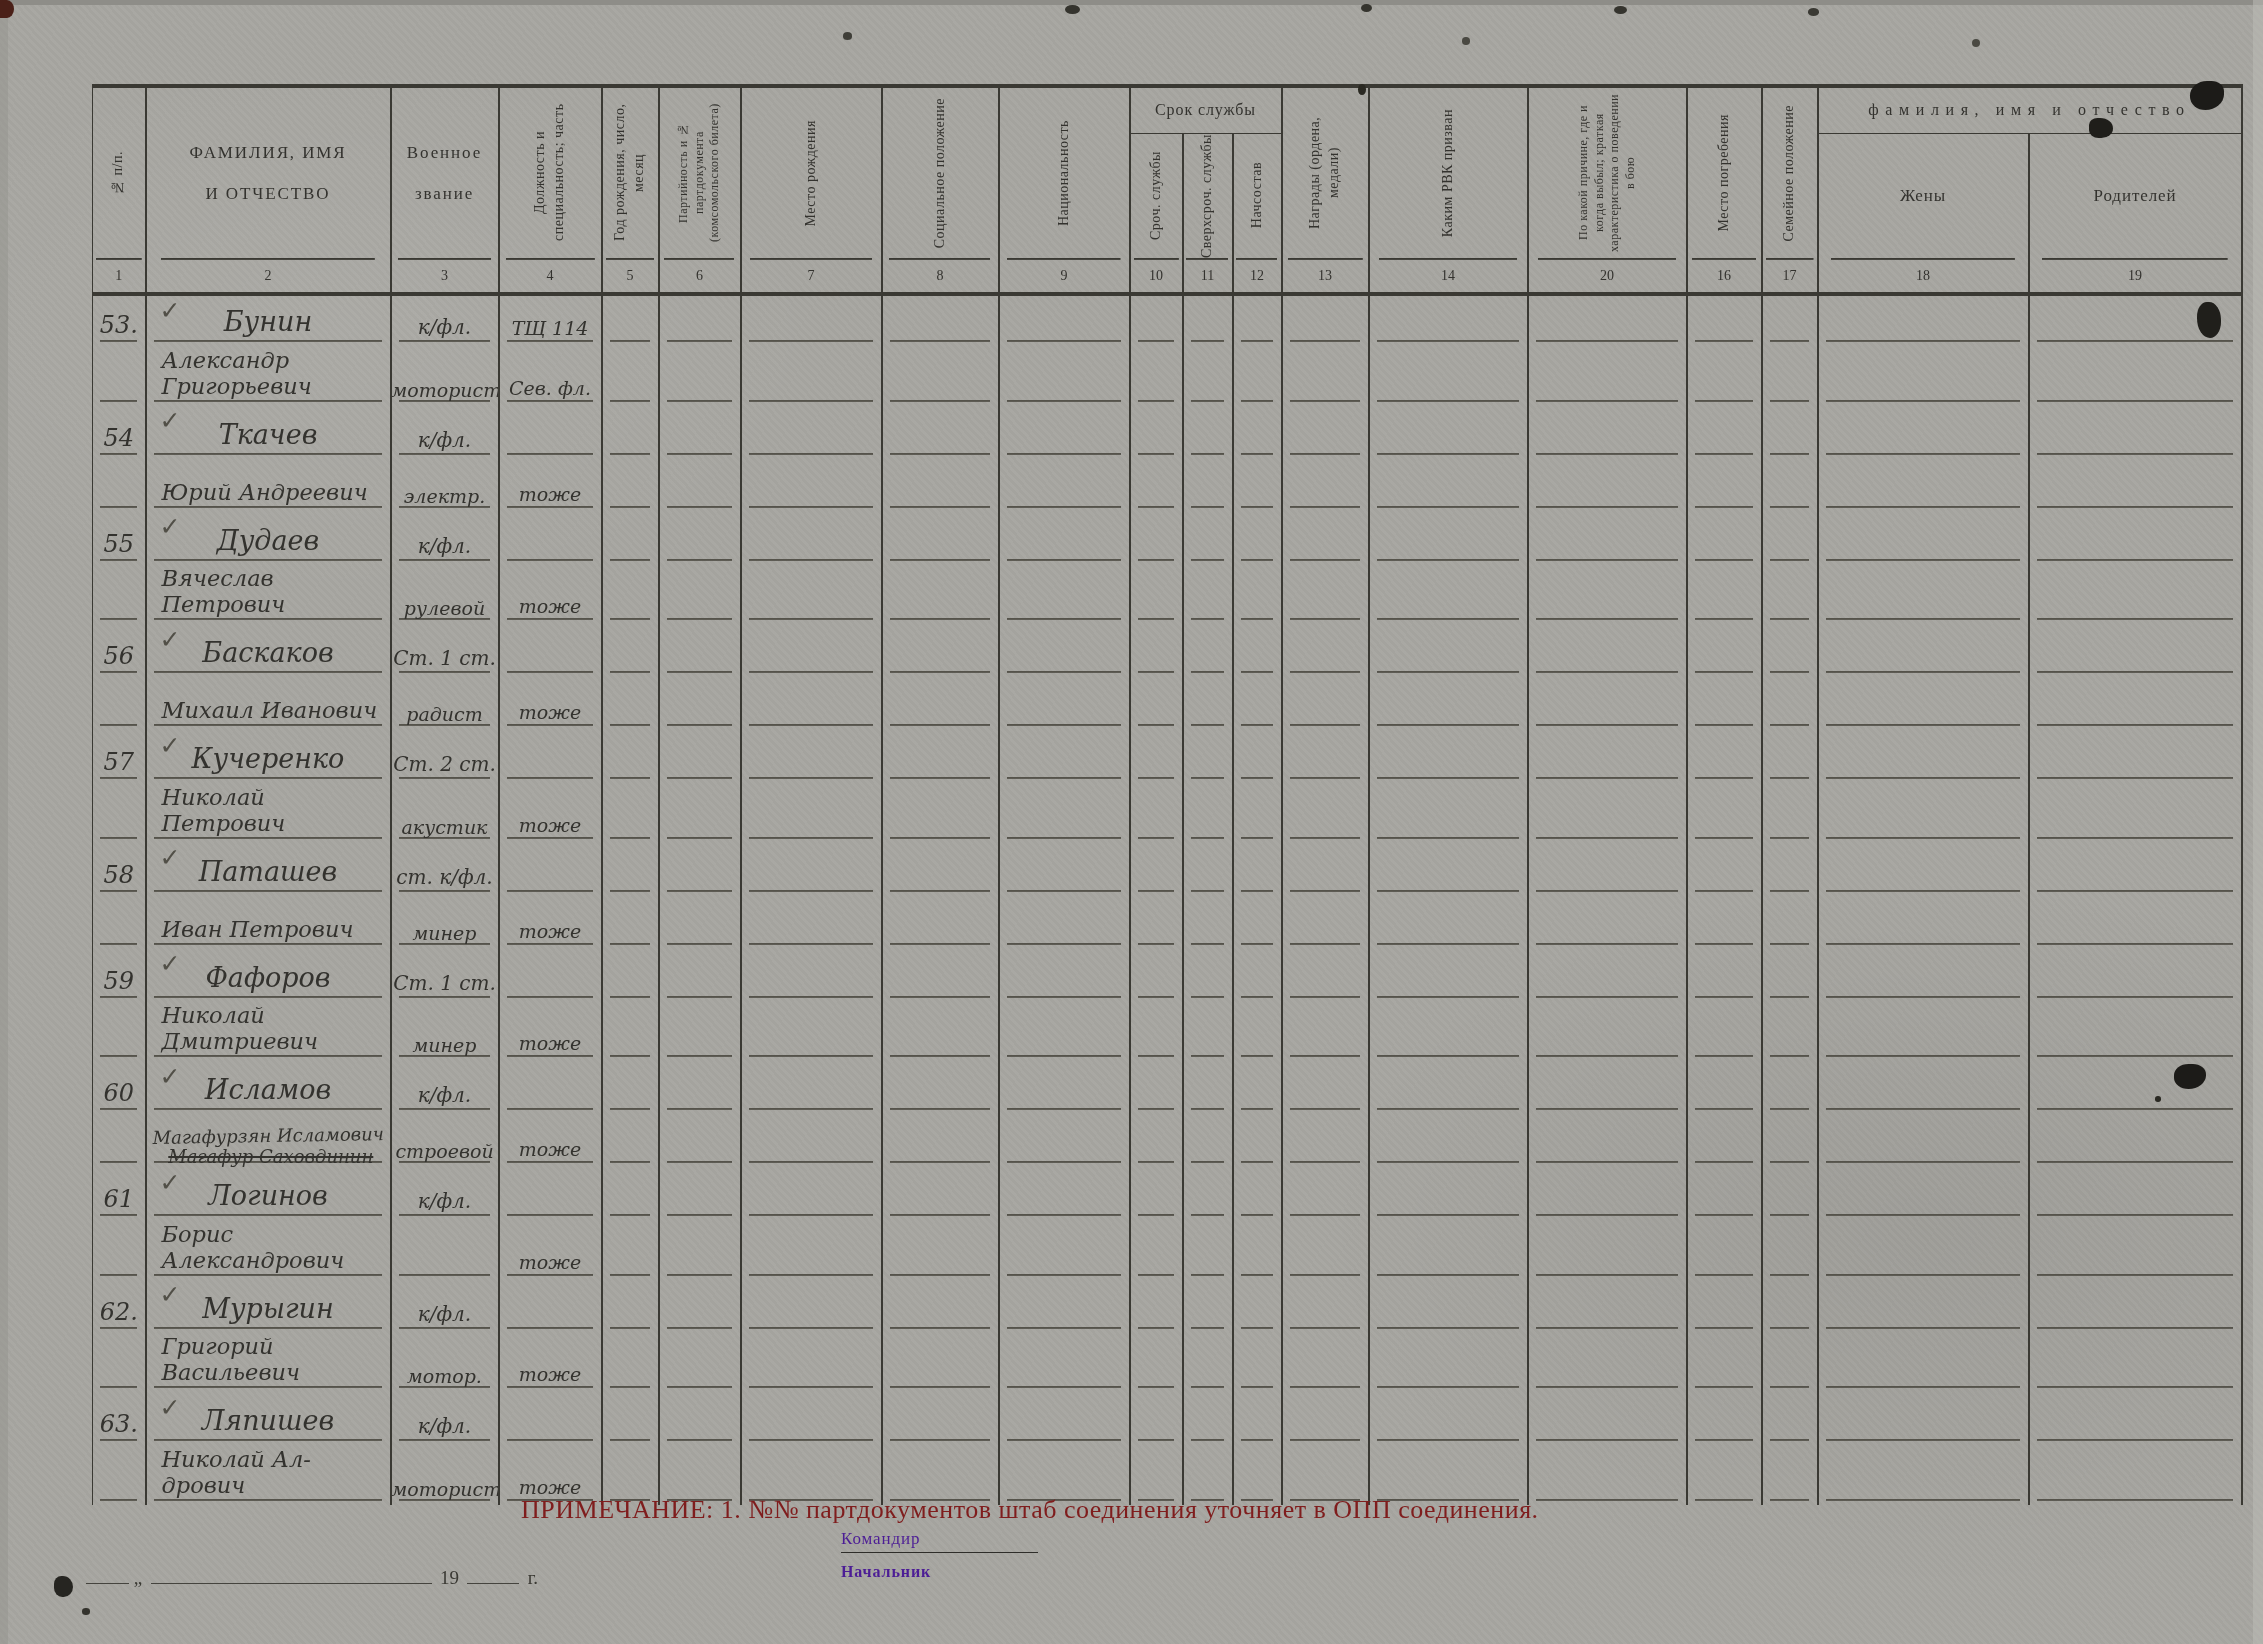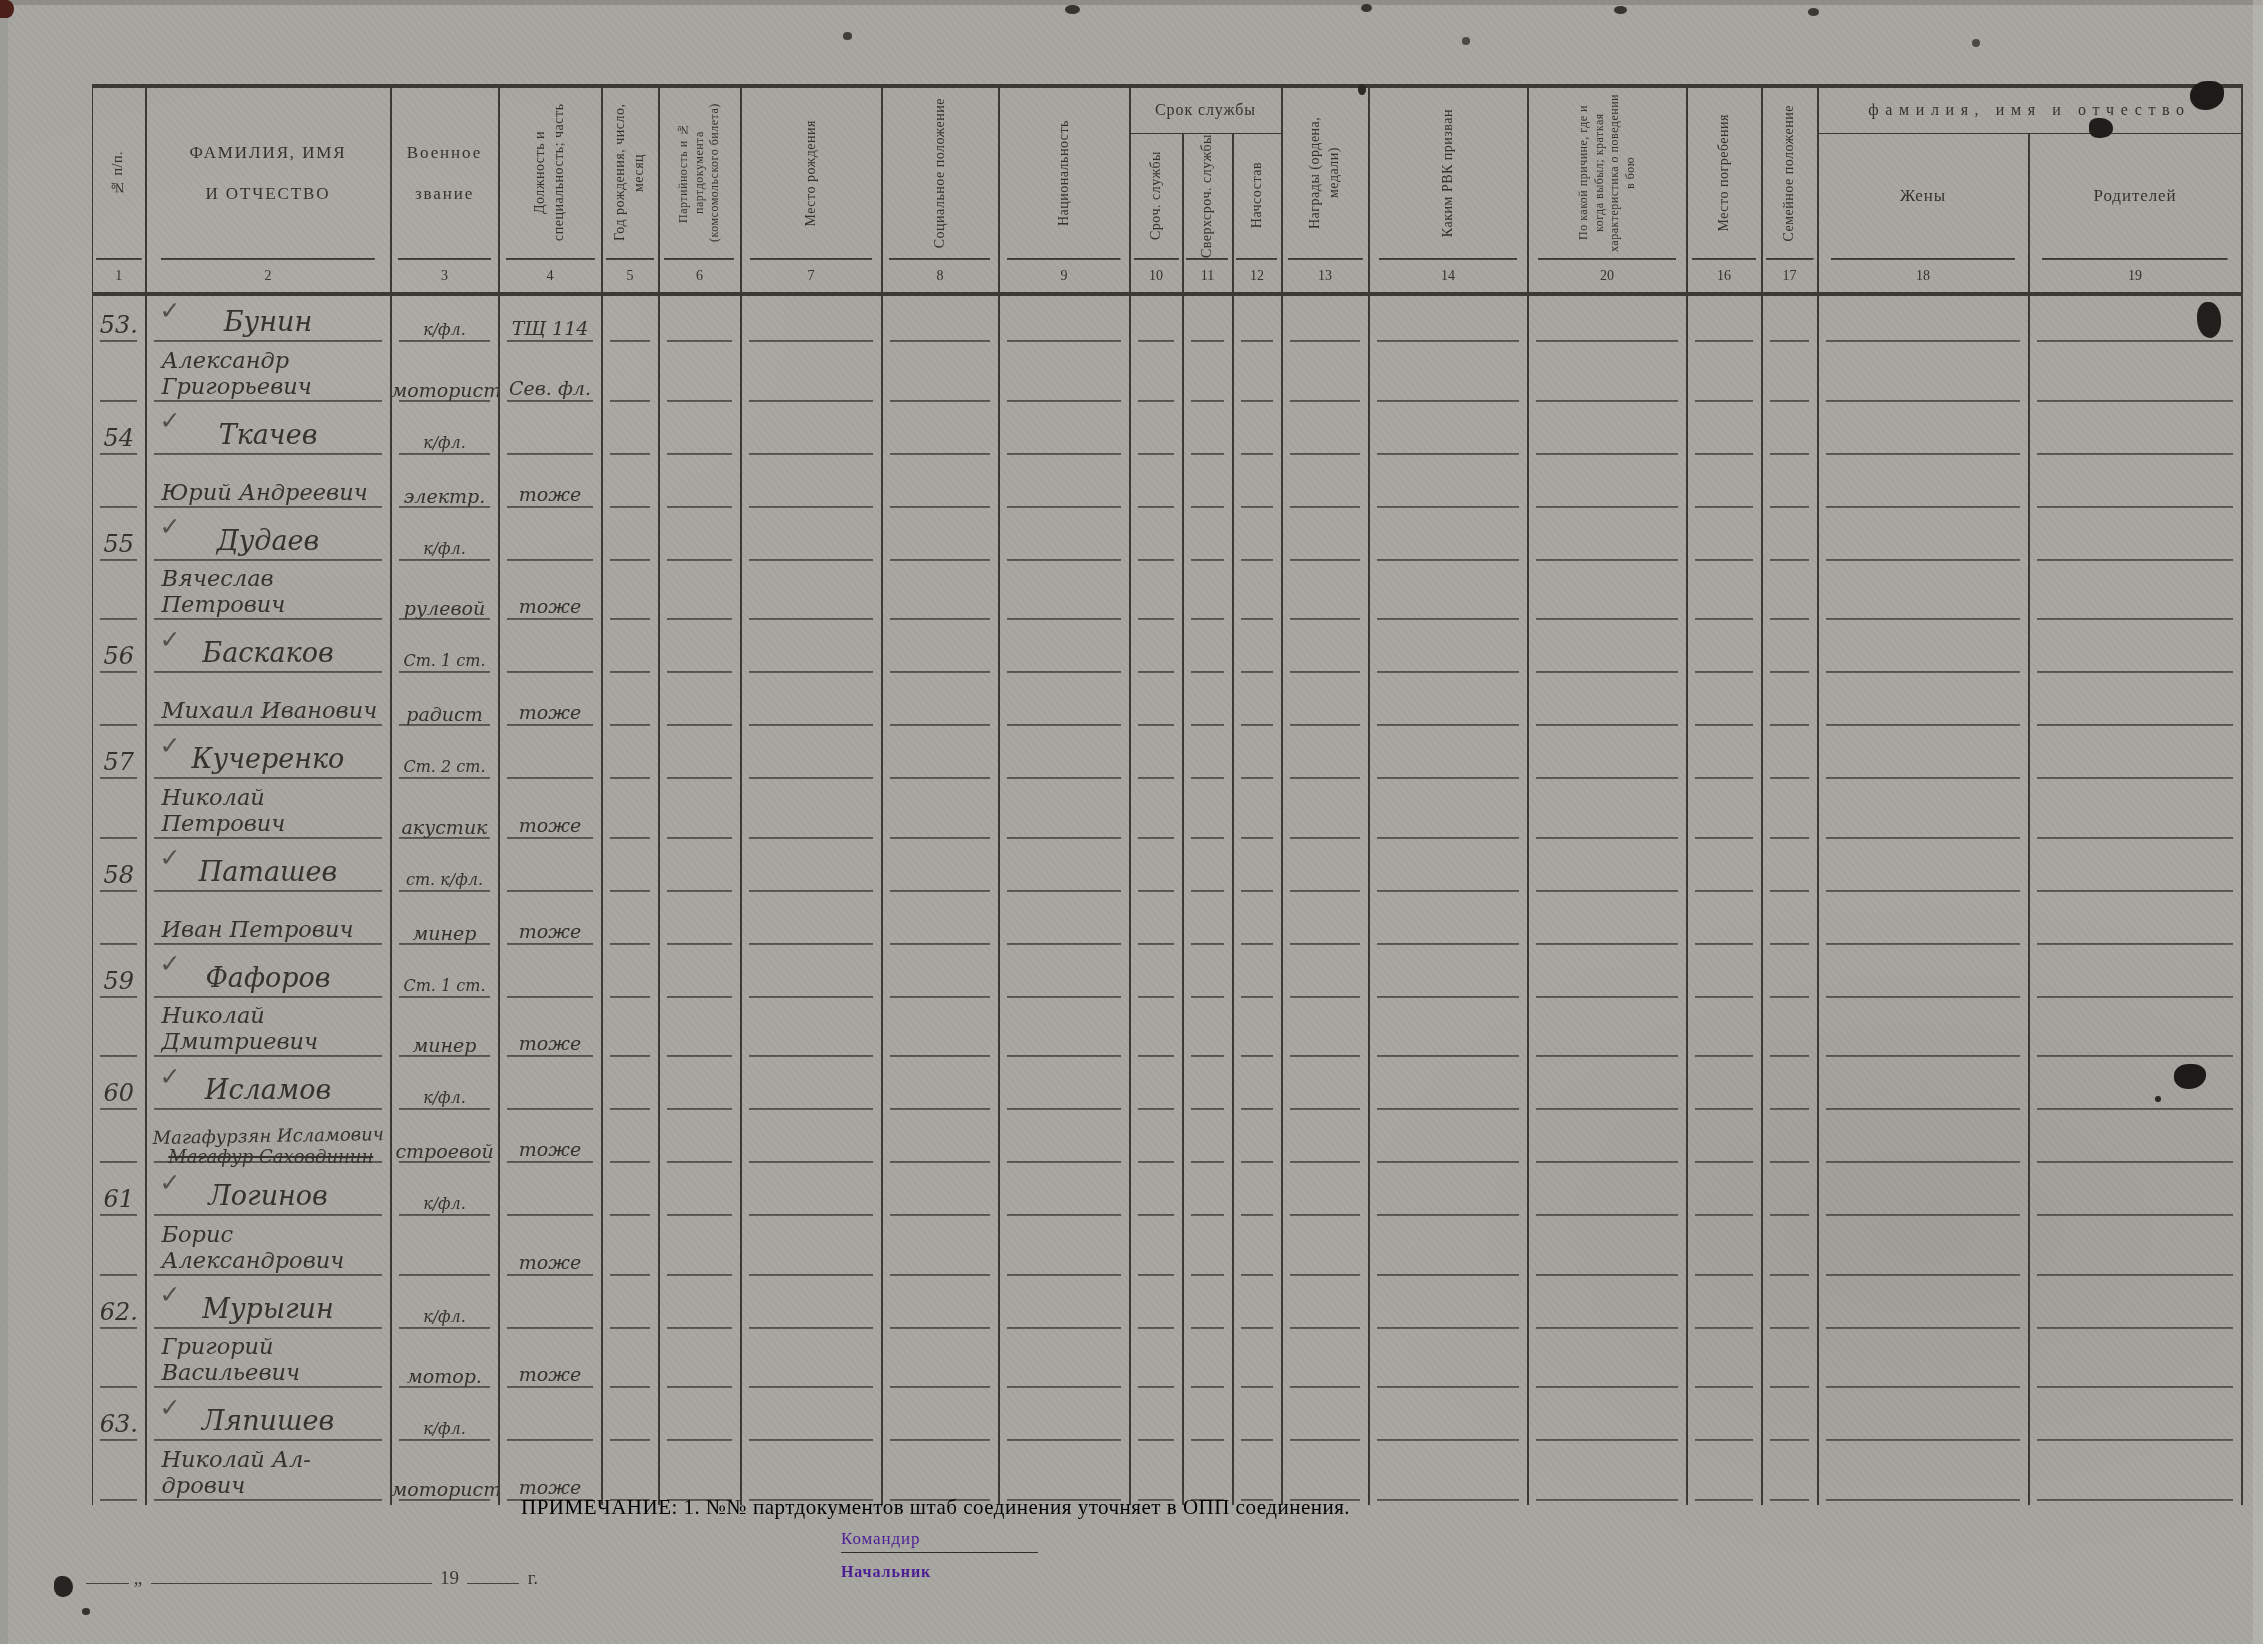--- a/index.html
+++ b/index.html
@@ -39,31 +39,31 @@
 tr.nums td{height:36px;text-align:center;vertical-align:middle;font-size:14px;
   border-bottom:4.7px solid var(--line);padding-top:3.7px;
   background:linear-gradient(var(--line),var(--line)) top center/88% 1.9px no-repeat}
 tr.bt{height:53px}
 tr.bt td{vertical-align:bottom}
 td.bc{background:linear-gradient(var(--rule),var(--rule)) bottom 4.7px center/calc(100% - 15px) 1.9px no-repeat}
 .hand{font-family:"DejaVu Serif",serif;font-style:italic;color:var(--pencil)}
 td.cnum{text-align:center;font-size:24px;padding-bottom:7.5px}
 td.csurname{position:relative;text-align:center;font-size:27px;padding-bottom:9.4px}
 .check{position:absolute;left:13px;top:0px;font-size:25px;color:var(--pencil);font-style:normal}
-td.crank{text-align:center;font-size:16px;padding-bottom:7.5px}
+td.crank{text-align:center;font-size:20px;padding-bottom:7.5px}
 td.cunit{text-align:center;font-size:19px;padding-bottom:7.5px}
 td.cname{text-align:left;padding:0 0 7.5px 15px;font-size:22.5px}
 td.cspec{text-align:center;font-size:19px;padding-bottom:5.6px}
 td.cnote{text-align:center;font-size:19px;padding-bottom:7.5px}
 .insname{font-size:18px;line-height:19.7px;padding-left:5.6px;text-align:left;transform:rotate(-1deg)}
 .struck{font-size:18px;line-height:21.5px;padding-left:5.6px;text-align:center;
   text-decoration:line-through;text-decoration-thickness:1.9px}
 
 
-.note{position:absolute;left:521px;top:1495px;font-size:21px;color:#000000;letter-spacing:0.5px}
+.note{position:absolute;left:521px;top:1495px;font-size:26px;color:#7f1d1d;letter-spacing:0.5px}
 .sig{position:absolute;left:841px;top:1529px;width:197px;font-size:17px;color:#4c1d95}
 .sig-top{border-bottom:1.9px solid #2e2d29;padding-bottom:2.8px;letter-spacing:0.9px}
 .sig-bottom{font-weight:bold;letter-spacing:0.9px;margin-top:10px;font-size:16px}
 .dateline{position:absolute;left:86px;top:1567px;font-size:19px;color:#3a3933}
 .dl{display:inline-block;border-bottom:1.9px solid #45443e;height:15px;vertical-align:baseline}
 .dl1{width:43px;margin-right:4.7px}
 .dl2{width:281px;margin:0 8.4px}
 .dl3{width:52px;margin:0 8.4px}
 
 

